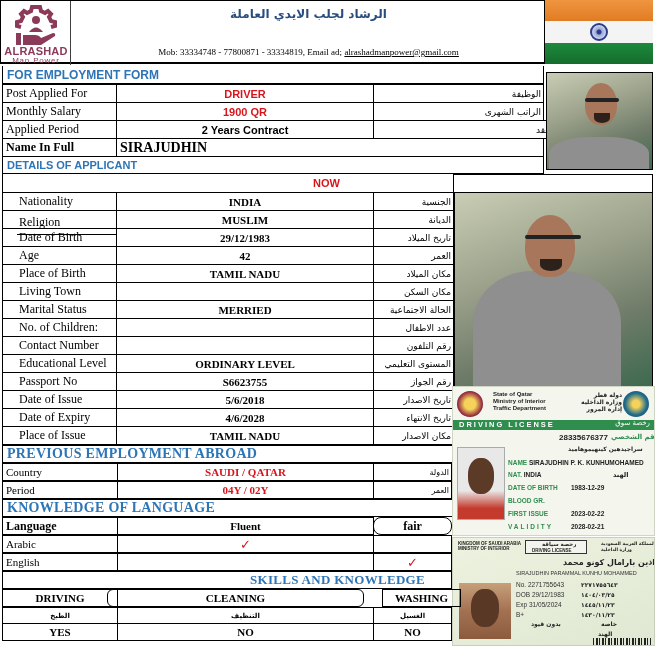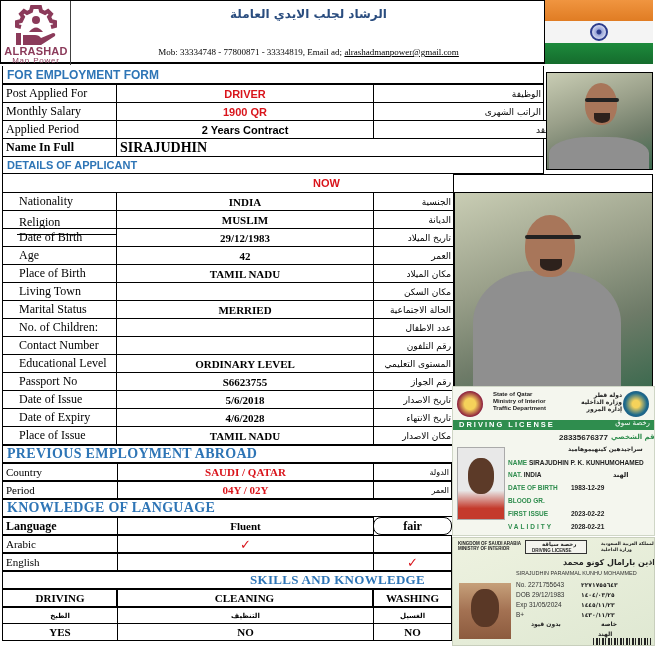--- a/index.html
+++ b/index.html
@@ -270,22 +270,22 @@
 
 <div class="cell lbl" style="left:2px;top:553px;width:116px;height:18px;font-size:11px;">English</div>
 <div class="cell val check" style="left:117px;top:553px;width:257px;height:18px;"></div>
 <div class="cell val check" style="left:373px;top:553px;width:79px;height:18px;">✓</div>
 
 <div class="cell" style="left:2px;top:571px;width:450px;height:18px;justify-content:flex-end;padding-right:26px;">
   <span class="section-serif" style="padding:0;font-size:13px;">SKILLS AND KNOWLEDGE</span>
 </div>
 
 <div class="cell val" style="left:2px;top:589px;width:116px;height:18px;font-size:11px;">DRIVING</div>
-<div class="cell val" style="left:116px;top:589px;width:257px;height:18px;font-size:11px;">CLEANING</div>
-<div class="cell val" style="left:373px;top:589px;width:79px;height:18px;font-size:11px;">WASHING</div>
+<div class="cell val" style="left:107px;top:589px;width:257px;height:18px;font-size:11px;border-radius:6px;">CLEANING</div>
+<div class="cell val" style="left:382px;top:589px;width:79px;height:18px;font-size:11px;">WASHING</div>
 
 <div class="cell val" style="left:2px;top:607px;width:116px;height:17px;font-family:'DejaVu Sans',sans-serif;font-size:7px;">الطبخ</div>
 <div class="cell val" style="left:117px;top:607px;width:257px;height:17px;font-family:'DejaVu Sans',sans-serif;font-size:7px;">التنظيف</div>
 <div class="cell val" style="left:373px;top:607px;width:79px;height:17px;font-family:'DejaVu Sans',sans-serif;font-size:7px;">الغسيل</div>
 
 <div class="cell val" style="left:2px;top:623px;width:116px;height:18px;font-size:11px;">YES</div>
 <div class="cell val" style="left:117px;top:623px;width:257px;height:18px;font-size:11px;">NO</div>
 <div class="cell val" style="left:373px;top:623px;width:79px;height:18px;font-size:11px;">NO</div>
 
 </body></html>

